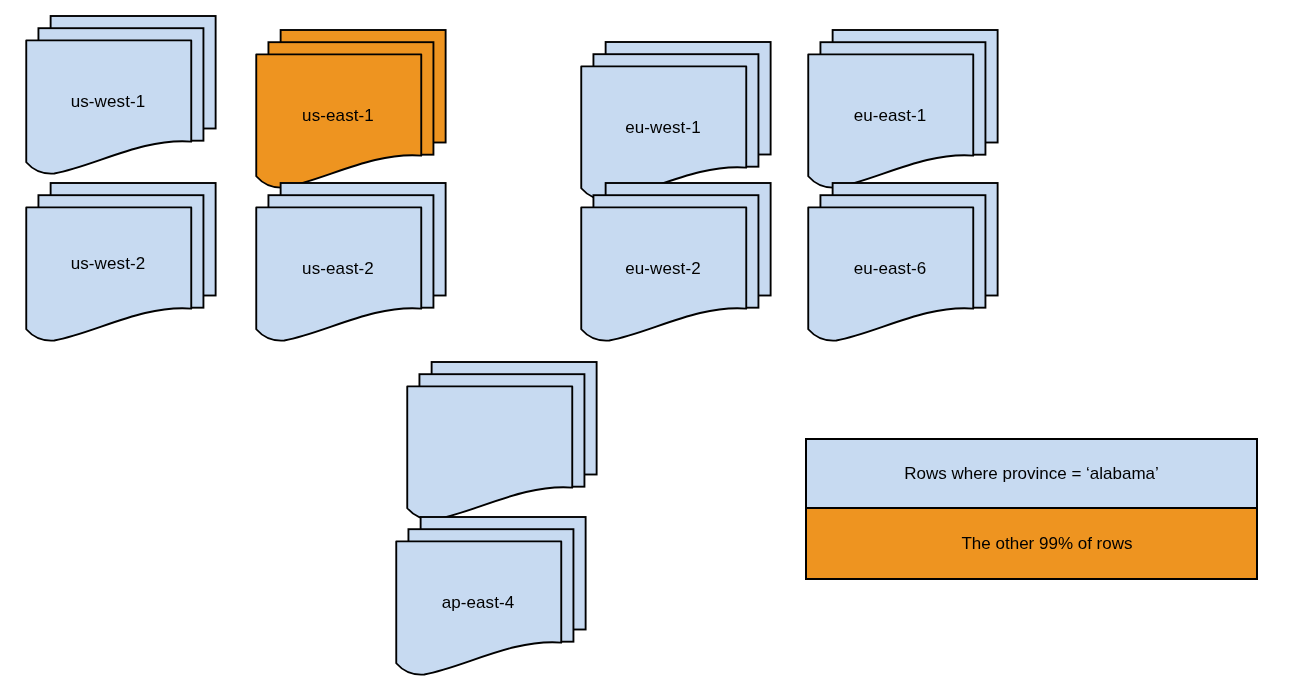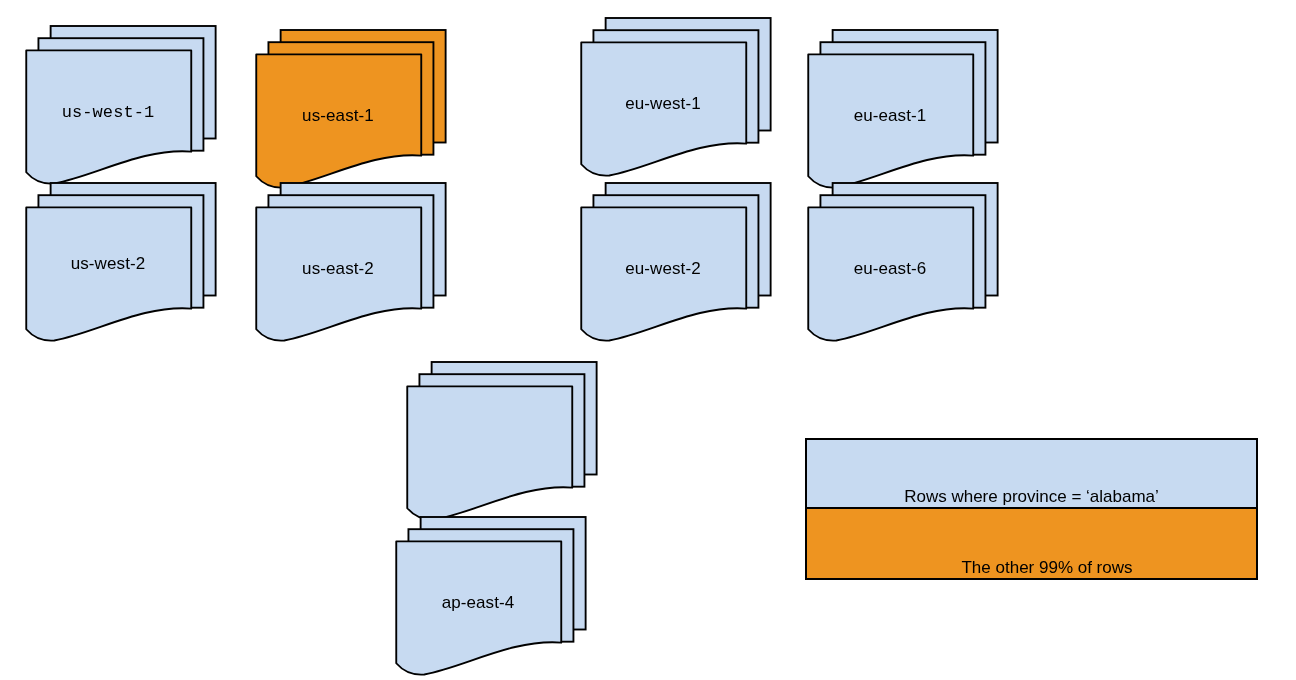--- a/index.html
+++ b/index.html
@@ -52,61 +52,61 @@
     width: 453px;
     height: 142px;
     border: 2px solid #000000;
     box-sizing: border-box;
   }
   .legend-row {
     width: 100%;
     height: 50%;
     box-sizing: border-box;
     display: flex;
-    align-items: flex-end;
+    align-items: center;
     justify-content: center;
     font-size: 17px;
     color: #000000;
   }
   .legend-row.blue {
     background: #c7daf1;
     border-bottom: 2px solid #000000;
   }
   .legend-row.orange {
     background: #ee9420;
     padding-left: 31px;
   }
 </style>
 </head>
 <body>
 
 <div id="canvas">
 
   <div id="stacks-root">
-      <div class="doc-stack" style="left: 20px; top: 26px; font-family: Liberation Mono, monospace;">
+      <div class="doc-stack" style="left: 20px; top: 16px;">
         <svg viewBox="0 0 200 160" width="200" height="160">
           <rect x="26" y="0" width="176" height="120" fill="#c7daf1" stroke="#000000" stroke-width="2"></rect>
           <rect x="13" y="13" width="176" height="120" fill="#c7daf1" stroke="#000000" stroke-width="2"></rect>
           <g transform="translate(0,26)">
             <path d="M0,0 L176,0 L176,108 C123.19999999999999,104 73.92,134 29.92,142 C17.6,143 7.04,138 0,130 Z" fill="#c7daf1" stroke="#000000" stroke-width="2" stroke-linejoin="round"></path>
           </g>
         </svg>
         <div class="doc-label" style="top: 26px;">us-west-1</div>
       </div>
       <div class="doc-stack" style="left: 250px; top: 30px;">
         <svg viewBox="0 0 200 160" width="200" height="160">
           <rect x="26" y="0" width="176" height="120" fill="#ee9420" stroke="#000000" stroke-width="2"></rect>
           <rect x="13" y="13" width="176" height="120" fill="#ee9420" stroke="#000000" stroke-width="2"></rect>
           <g transform="translate(0,26)">
             <path d="M0,0 L176,0 L176,108 C123.19999999999999,104 73.92,134 29.92,142 C17.6,143 7.04,138 0,130 Z" fill="#ee9420" stroke="#000000" stroke-width="2" stroke-linejoin="round"></path>
           </g>
         </svg>
         <div class="doc-label" style="top: 26px;">us-east-1</div>
       </div>
-      <div class="doc-stack" style="left: 575px; top: 18px;">
+      <div class="doc-stack" style="left: 575px; top: 42px;">
         <svg viewBox="0 0 200 160" width="200" height="160">
           <rect x="26" y="0" width="176" height="120" fill="#c7daf1" stroke="#000000" stroke-width="2"></rect>
           <rect x="13" y="13" width="176" height="120" fill="#c7daf1" stroke="#000000" stroke-width="2"></rect>
           <g transform="translate(0,26)">
             <path d="M0,0 L176,0 L176,108 C123.19999999999999,104 73.92,134 29.92,142 C17.6,143 7.04,138 0,130 Z" fill="#c7daf1" stroke="#000000" stroke-width="2" stroke-linejoin="round"></path>
           </g>
         </svg>
         <div class="doc-label" style="top: 26px;">eu-west-1</div>
       </div>
       <div class="doc-stack" style="left: 802px; top: 30px;">

